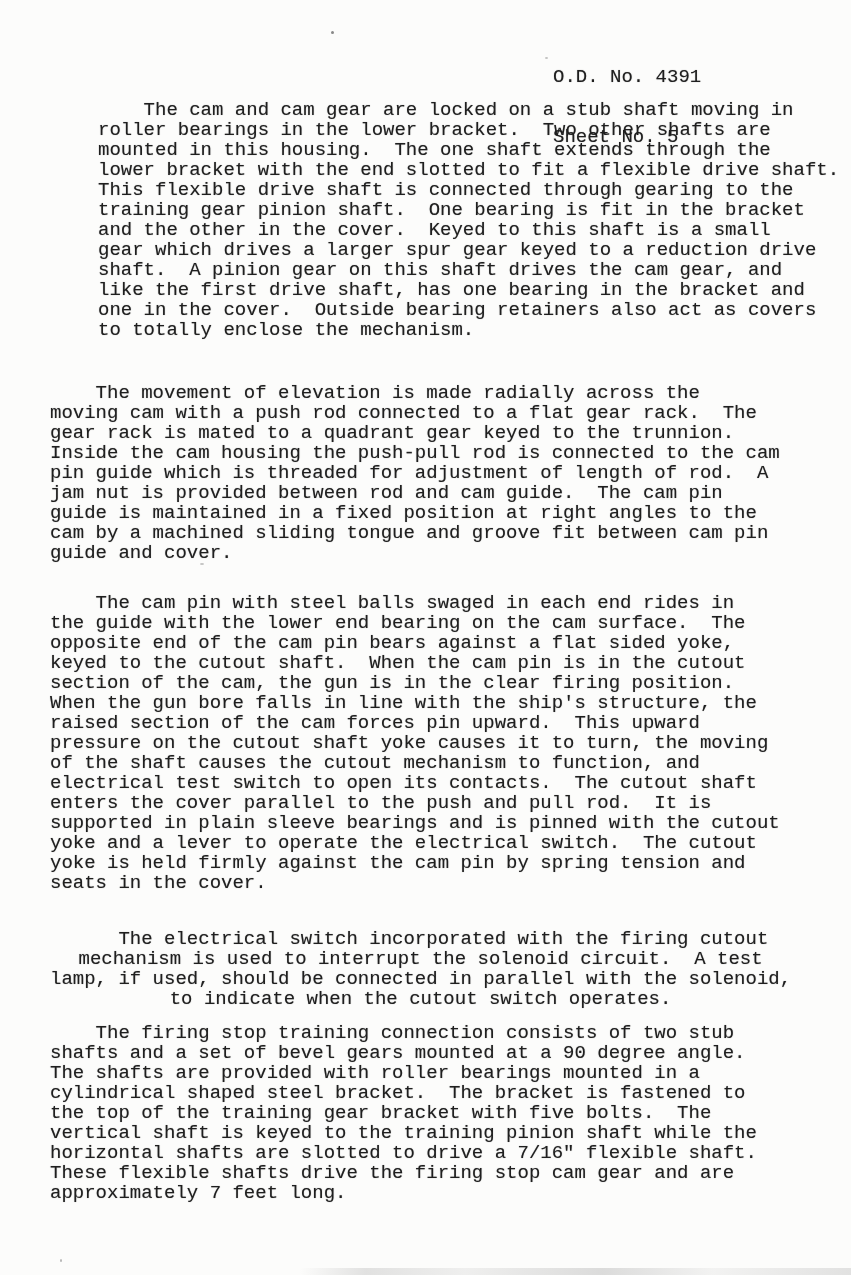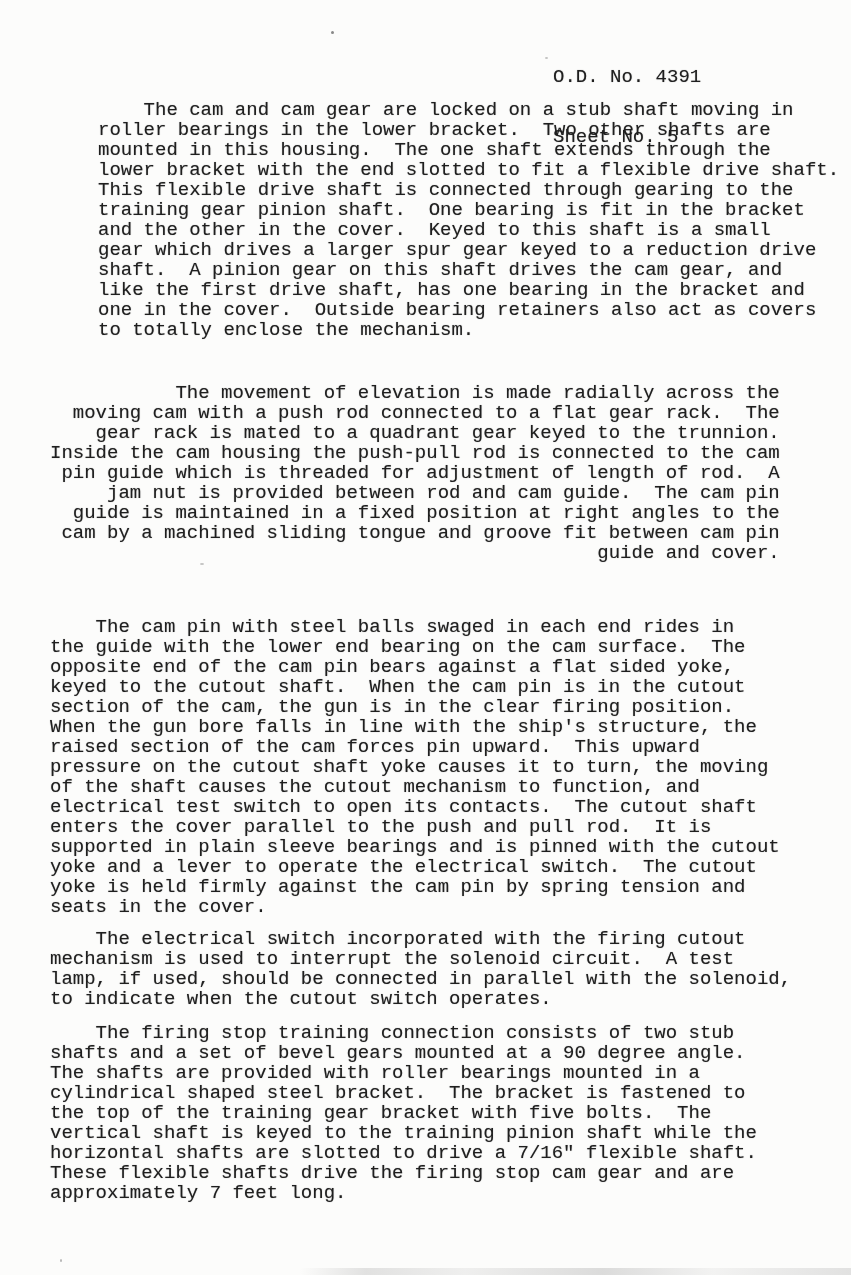--- a/index.html
+++ b/index.html
@@ -34,23 +34,23 @@
   .header-block {
     position: absolute;
     left: 553px;
     top: 27px;
   }
   .para {
     position: absolute;
     left: 50px;
   }
   .para-1 { top: 100px; margin-left: 48px; }
-  .para-2 { top: 383px; text-align: right; }
-  .para-3 { top: 617px; }
-  .para-4 { top: 929px; }
+  .para-2 { top: 383px; }
+  .para-3 { top: 593px; }
+  .para-4 { top: 929px; text-align: center; }
   .para-5 { top: 1023px; }
   .speck {
     position: absolute;
     background: rgba(40,40,40,0.55);
     border-radius: 50%;
   }
   .speck-a { left: 331px; top: 31px; width: 3px; height: 3px; }
   .speck-b { left: 545px; top: 57px; width: 3px; height: 2px; opacity: .5; }
   .speck-c { left: 200px; top: 563px; width: 4px; height: 2px; opacity: .5; }
   .speck-d { left: 60px; top: 1259px; width: 2px; height: 3px; opacity: .6; }

